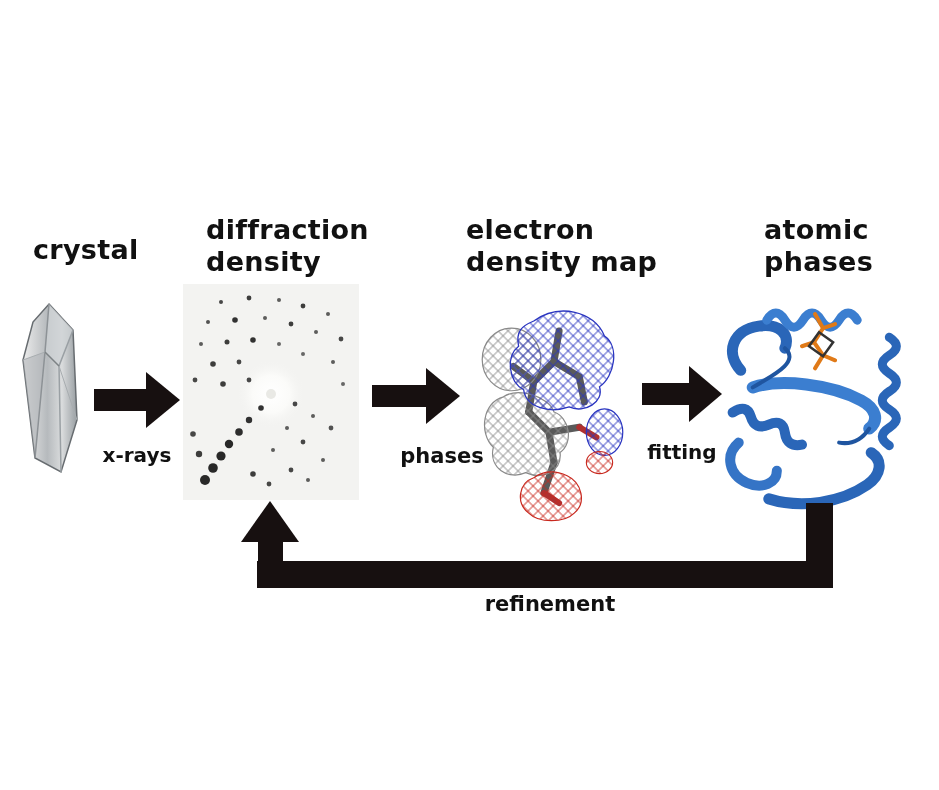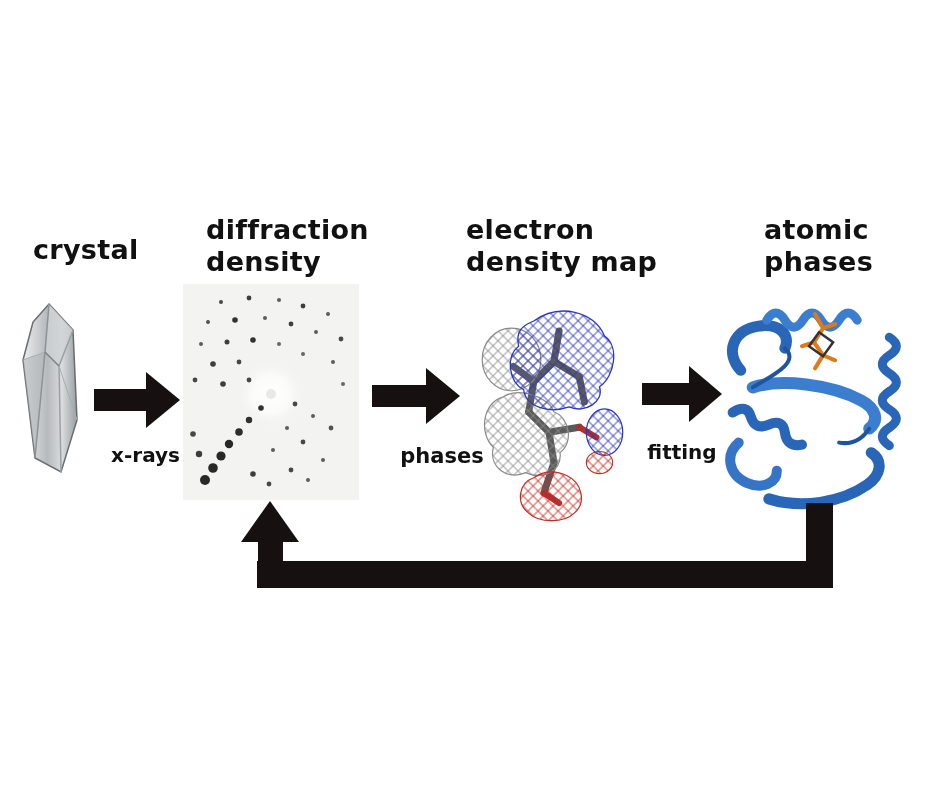--- a/index.html
+++ b/index.html
@@ -168,21 +168,21 @@
       <path d="M108,40 l14,10 l-10,14 l-14,-10 z" fill="none" stroke="#333333" stroke-width="2.5"></path>
     </svg>
   </div>
 
   <div class="abs" style="left:94px;top:372px;width:86px;height:56px;">
     <svg viewBox="0 0 86 56" width="86" height="56">
       <rect x="0" y="17" width="53" height="22" fill="var(--arrow)"></rect>
       <polygon points="52,0 86,28 52,56" fill="var(--arrow)"></polygon>
     </svg>
   </div>
-  <div class="arrow-label" style="left:94px;top:443px;width:86px;text-align:right;">x-rays</div>
+  <div class="arrow-label" style="left:94px;top:443px;width:86px;">x-rays</div>
 
   <div class="abs" style="left:372px;top:368px;width:88px;height:56px;">
     <svg viewBox="0 0 88 56" width="88" height="56">
       <rect x="0" y="17" width="55" height="22" fill="var(--arrow)"></rect>
       <polygon points="54,0 88,28 54,56" fill="var(--arrow)"></polygon>
     </svg>
   </div>
   <div class="arrow-label" style="left:366px;top:444px;width:98px;font-size:21px;margin-left:27px;">phases</div>
 
   <div class="abs" style="left:642px;top:366px;width:80px;height:56px;">
@@ -190,14 +190,15 @@
       <rect x="0" y="17" width="48" height="22" fill="var(--arrow)"></rect>
       <polygon points="47,0 80,28 47,56" fill="var(--arrow)"></polygon>
     </svg>
   </div>
   <div class="arrow-label" style="left:642px;top:440px;width:80px;">fitting</div>
 
   <div class="bar" style="left:806px;top:503px;width:27px;height:85px;"></div>
   <div class="bar" style="left:257px;top:561px;width:576px;height:27px;"></div>
   <div class="bar" style="left:258px;top:540px;width:25px;height:24px;"></div>
   <div class="tri-up" style="left:241px;top:501px;"></div>
+  <div class="arrow-label" style="left:430px;top:592px;width:240px;font-size:21px;">refinement</div>
 
 </div>
 
 </body></html>

